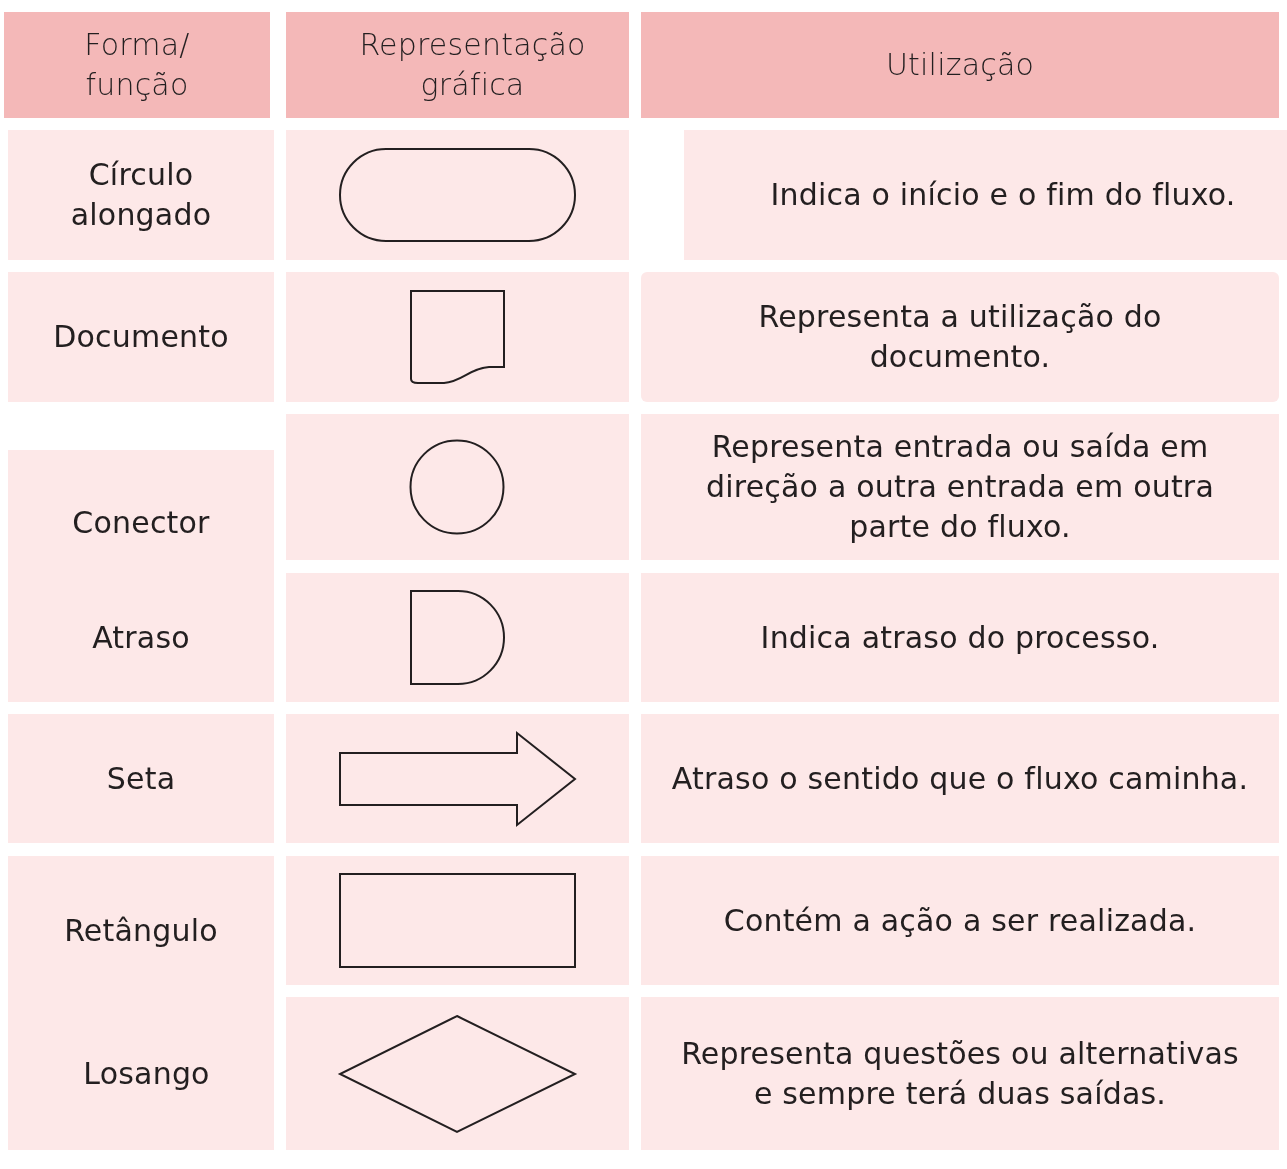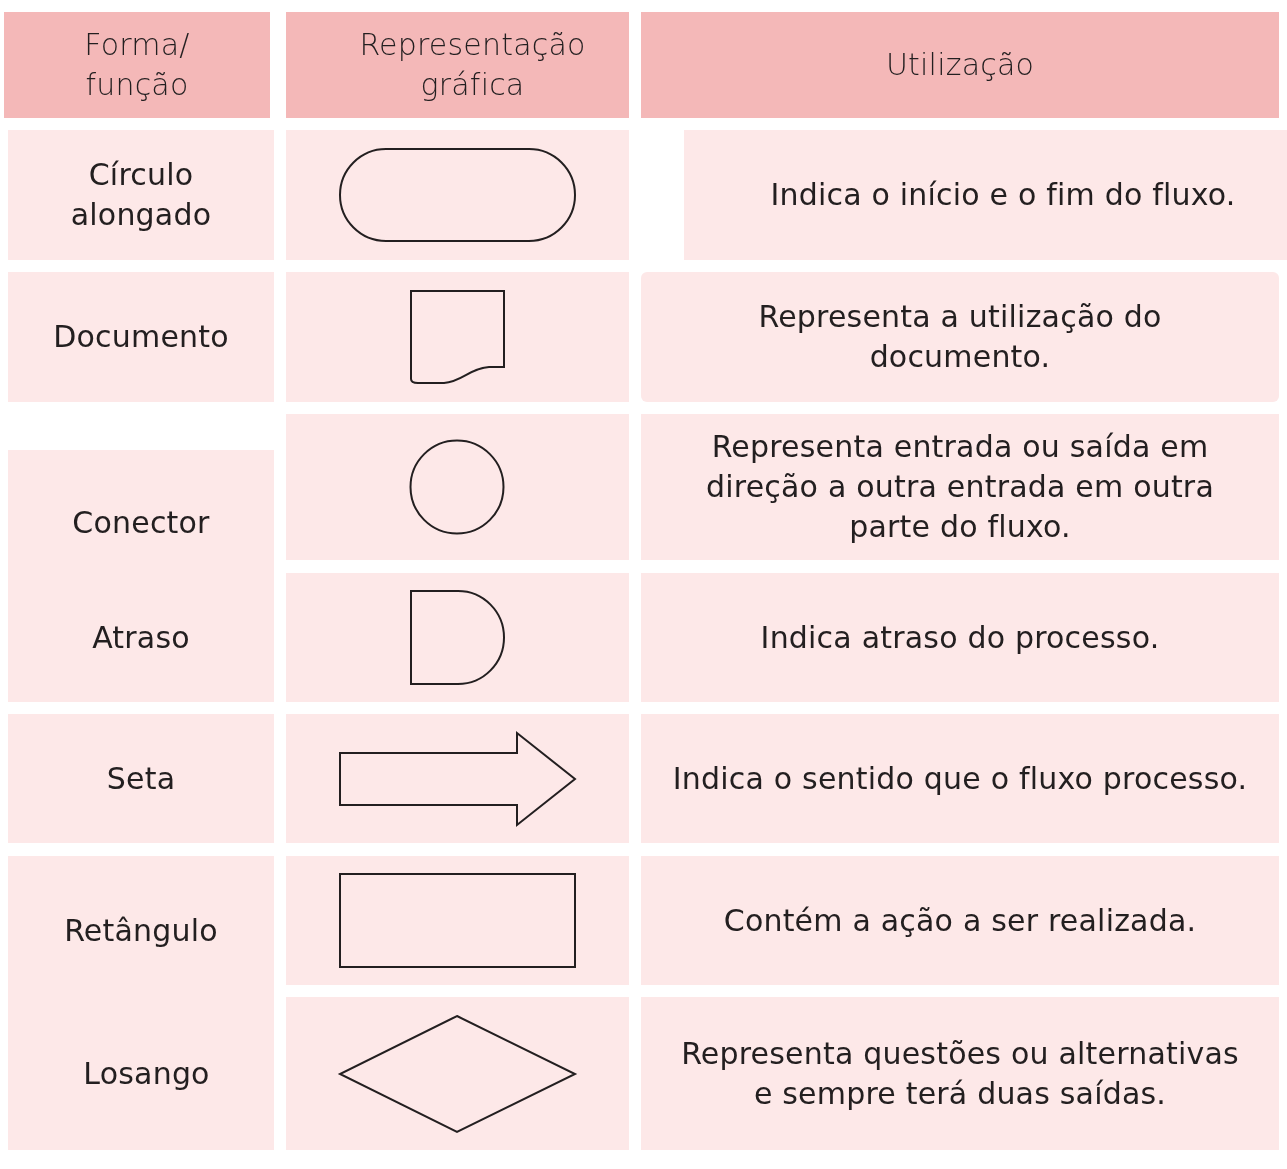--- a/index.html
+++ b/index.html
@@ -62,21 +62,21 @@
 <div class="cell body-cell" style="left:286px;top:573px;width:343px;height:129px;"></div>
 <div class="cell body-cell" style="left:641px;top:573px;width:638px;height:129px;">
   <span class="txt">Indica atraso do processo.</span>
 </div>
 
 <div class="cell body-cell" style="left:8px;top:714px;width:266px;height:129px;">
   <span class="txt">Seta</span>
 </div>
 <div class="cell body-cell" style="left:286px;top:714px;width:343px;height:129px;"></div>
 <div class="cell body-cell" style="left:641px;top:714px;width:638px;height:129px;">
-  <span class="txt">Indica o sentido que o fluxo processo.</span>
+  <span class="txt">Atraso o sentido que o fluxo caminha.</span>
 </div>
 
 <div class="cell body-cell" style="left:8px;top:856px;width:266px;height:150px;">
   <span class="txt">Retângulo</span>
 </div>
 <div class="cell body-cell" style="left:286px;top:856px;width:343px;height:129px;"></div>
 <div class="cell body-cell" style="left:641px;top:856px;width:638px;height:129px;">
   <span class="txt">Contém a ação a ser realizada.</span>
 </div>
 

